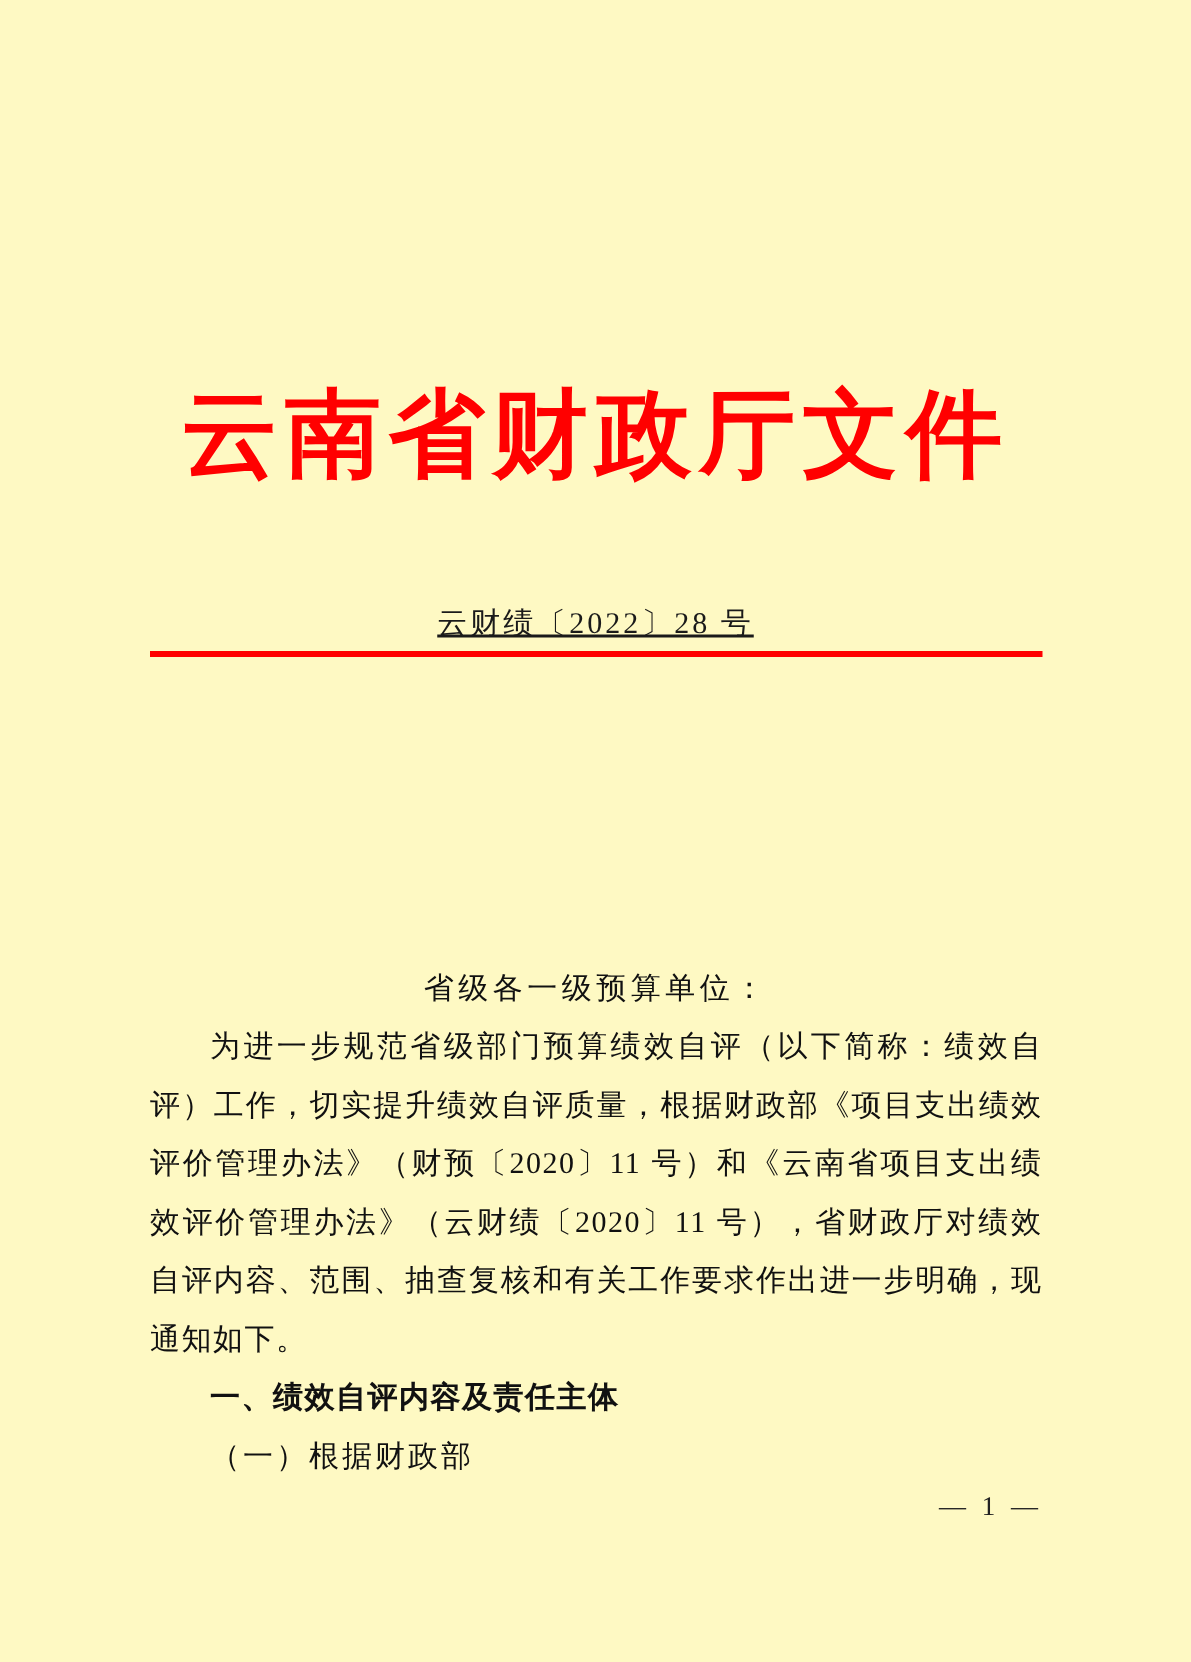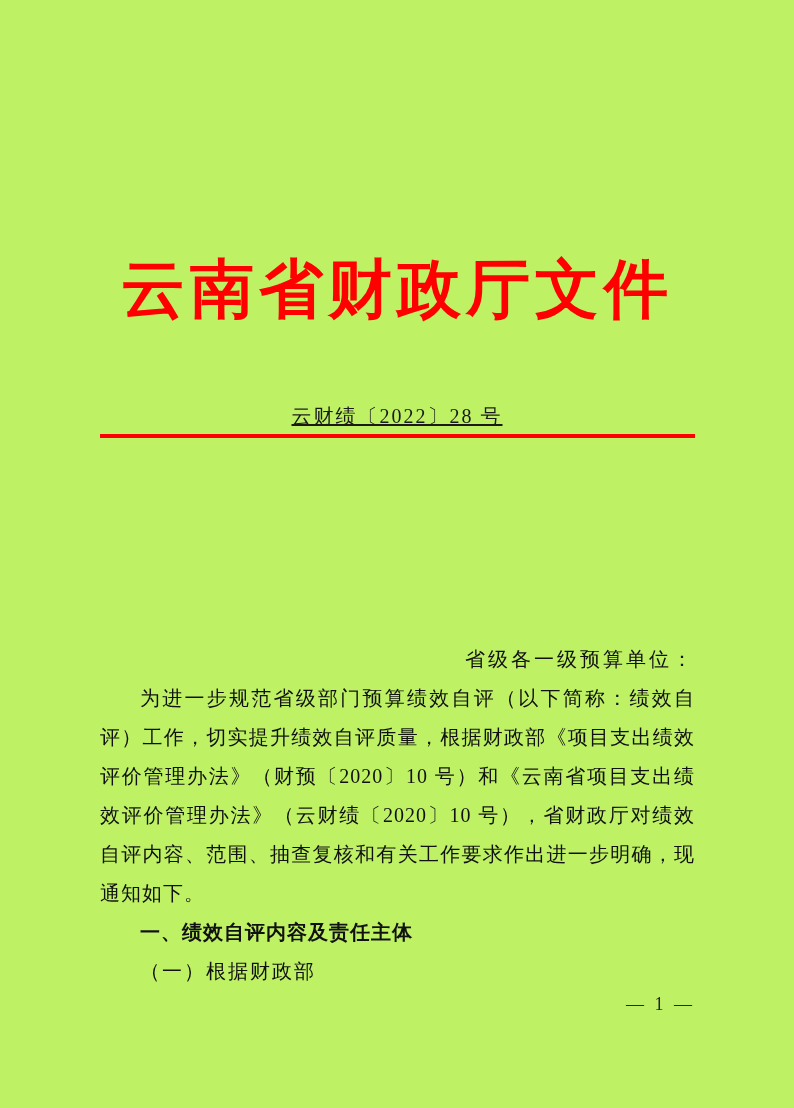--- a/index.html
+++ b/index.html
@@ -6,21 +6,21 @@
     margin: 0;
     padding: 0;
     background: #e8e8e8;
     font-family: "Liberation Serif", "DejaVu Serif", serif;
   }
   .page {
     position: relative;
     width: 794px;
     height: 1108px;
     margin: 0 auto;
-    background: #bef264;
+    background: #fef9c3;
     overflow: hidden;
   }
   .letterhead {
     position: absolute;
     top: 242px;
     left: 0;
     width: 100%;
     text-align: center;
     color: #ff0000;
     font-size: 64px;
@@ -65,21 +65,21 @@
     position: absolute;
     top: 640px;
     left: 100px;
     width: 595px;
     color: #111111;
     font-size: 20px;
     line-height: 39px;
     letter-spacing: 1px;
   }
   .salutation {
-    text-align: right;
+    text-align: center;
     letter-spacing: 3px;
   }
   .paragraph {
     text-indent: 2em;
     text-align: justify;
     text-justify: inter-character;
   }
   .section-heading {
     text-indent: 2em;
     font-family: "Liberation Sans", "DejaVu Sans", sans-serif;
@@ -109,20 +109,20 @@
 
   <div class="doc-number">云财绩〔2022〕28 号</div>
 
   <div class="red-line"></div>
 
   <div class="doc-title">
   </div>
 
   <div class="body-text">
     <div class="salutation">省级各一级预算单位：</div>
-    <div class="paragraph">为进一步规范省级部门预算绩效自评（以下简称：绩效自评）工作，切实提升绩效自评质量，根据财政部《项目支出绩效评价管理办法》（财预〔2020〕10 号）和《云南省项目支出绩效评价管理办法》（云财绩〔2020〕10 号），省财政厅对绩效自评内容、范围、抽查复核和有关工作要求作出进一步明确，现通知如下。</div>
+    <div class="paragraph">为进一步规范省级部门预算绩效自评（以下简称：绩效自评）工作，切实提升绩效自评质量，根据财政部《项目支出绩效评价管理办法》（财预〔2020〕11 号）和《云南省项目支出绩效评价管理办法》（云财绩〔2020〕11 号），省财政厅对绩效自评内容、范围、抽查复核和有关工作要求作出进一步明确，现通知如下。</div>
     <div class="section-heading">一、绩效自评内容及责任主体</div>
     <div class="subsection-heading">（一）根据财政部</div>
   </div>
 
   <div class="page-number">— 1 —</div>
 
 </div>
 
 </body></html>

